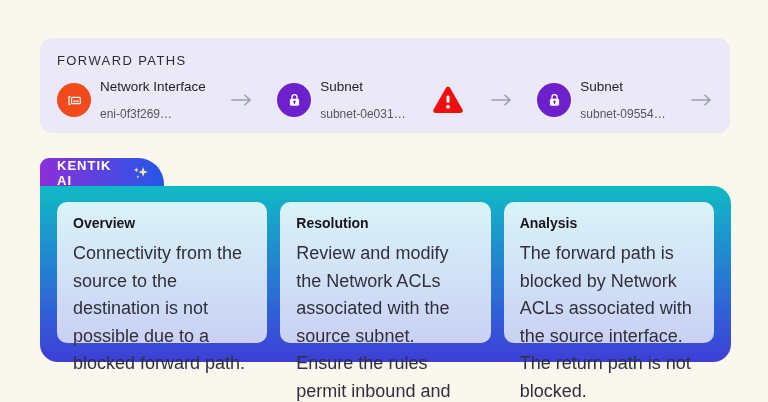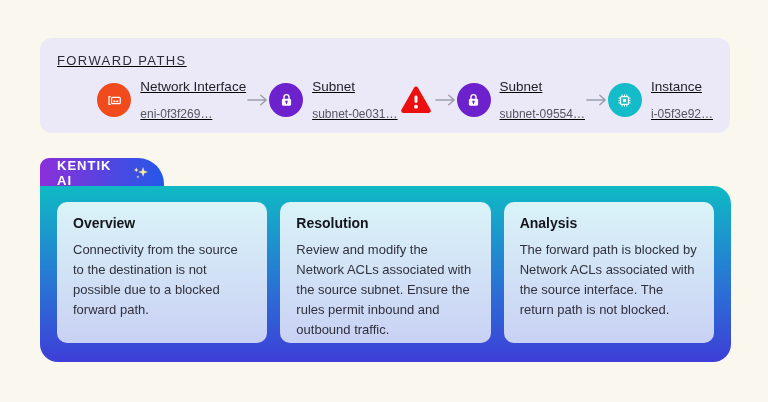--- a/index.html
+++ b/index.html
@@ -11,28 +11,27 @@
     overflow:hidden;
   }
 
   
   .fp-panel {
     position:absolute; left:40px; top:38px;
     width:690px; height:95px;
     background:#ebe9f8;
     border-radius:12px;
     padding:15px 17px 13px;
-    text-decoration:underline;
   }
   .fp-title {
     font-size:13px; letter-spacing:1.4px;
     color:#2c2c38; font-weight:500;
   }
   .fp-row {
-    display:flex; align-items:center; justify-content:flex-end;
+    display:flex; align-items:center; justify-content:space-between;
     margin-top:11px;
   }
   .fp-node { display:flex; align-items:center; gap:9px; }
   .fp-icon {
     width:34px; height:34px; border-radius:50%;
     display:flex; align-items:center; justify-content:center; flex:none;
   }
   .fp-icon.orange { background:#f04a1d; }
   .fp-icon.purple { background:#6d21cc; }
   .fp-icon.teal   { background:#14bcc9; }
@@ -64,21 +63,21 @@
   .ai-card {
     flex:1;
     background:linear-gradient(180deg,#daf3f8 0%,#c9d1f4 100%);
     border-radius:10px;
     padding:13px 16px;
   }
   .ai-card-title {
     font-size:14px; font-weight:700; color:#15151e; margin-bottom:9px;
   }
   .ai-card-body {
-    font-size:13px; color:#30303c; line-height:1.53;
+    font-size:18px; color:#30303c; line-height:1.53;
   }
 </style>
 </head>
 <body>
 
 <div class="fp-panel">
   <div class="fp-title">FORWARD PATHS</div>
 
   <div class="fp-row">
 
@@ -146,38 +145,20 @@
         <div class="fp-node-id">subnet-09554…</div>
       </span>
     </div>
 
     <span class="fp-arrow">
       <svg width="23" height="14" viewBox="0 0 24 14" fill="none" stroke="#9aa0ab" stroke-width="1.6" stroke-linecap="round" stroke-linejoin="round">
         <path d="M2 7 H21 M15.5 2 L21 7 L15.5 12"></path>
       </svg>
     </span>
 
-    <div class="fp-node">
-      <span class="fp-icon teal">
-        <svg width="19" height="19" viewBox="0 0 24 24" fill="none" stroke="#ffffff" stroke-width="1.5">
-          <rect x="7" y="7" width="10" height="10" rx="1.3"></rect>
-          <rect x="10" y="10" width="4" height="4" fill="#ffffff" stroke="none"></rect>
-          <g stroke-width="1.2">
-            <path d="M9 4.4 V7 M12 4.4 V7 M15 4.4 V7"></path>
-            <path d="M9 17 V19.6 M12 17 V19.6 M15 17 V19.6"></path>
-            <path d="M4.4 9 H7 M4.4 12 H7 M4.4 15 H7"></path>
-            <path d="M17 9 H19.6 M17 12 H19.6 M17 15 H19.6"></path>
-          </g>
-        </svg>
-      </span>
-      <span>
-        <div class="fp-node-label">Instance</div>
-        <div class="fp-node-id">i-05f3e92…</div>
-      </span>
-    </div>
 
   </div>
 </div>
 
 <div class="ai-tab">
   <span class="ai-tab-label">KENTIK AI</span>
   <span style="display:flex;align-items:center;">
     <svg width="18" height="16" viewBox="0 0 26 22" fill="#f2eb9d">
       <path d="M16 2.5 L17.8 7.6 L23 9.4 L17.8 11.2 L16 16.3 L14.2 11.2 L9 9.4 L14.2 7.6 Z"></path>
       <path d="M6.2 3.2 L7.2 5.6 L9.6 6.6 L7.2 7.6 L6.2 10 L5.2 7.6 L2.8 6.6 L5.2 5.6 Z"></path>

